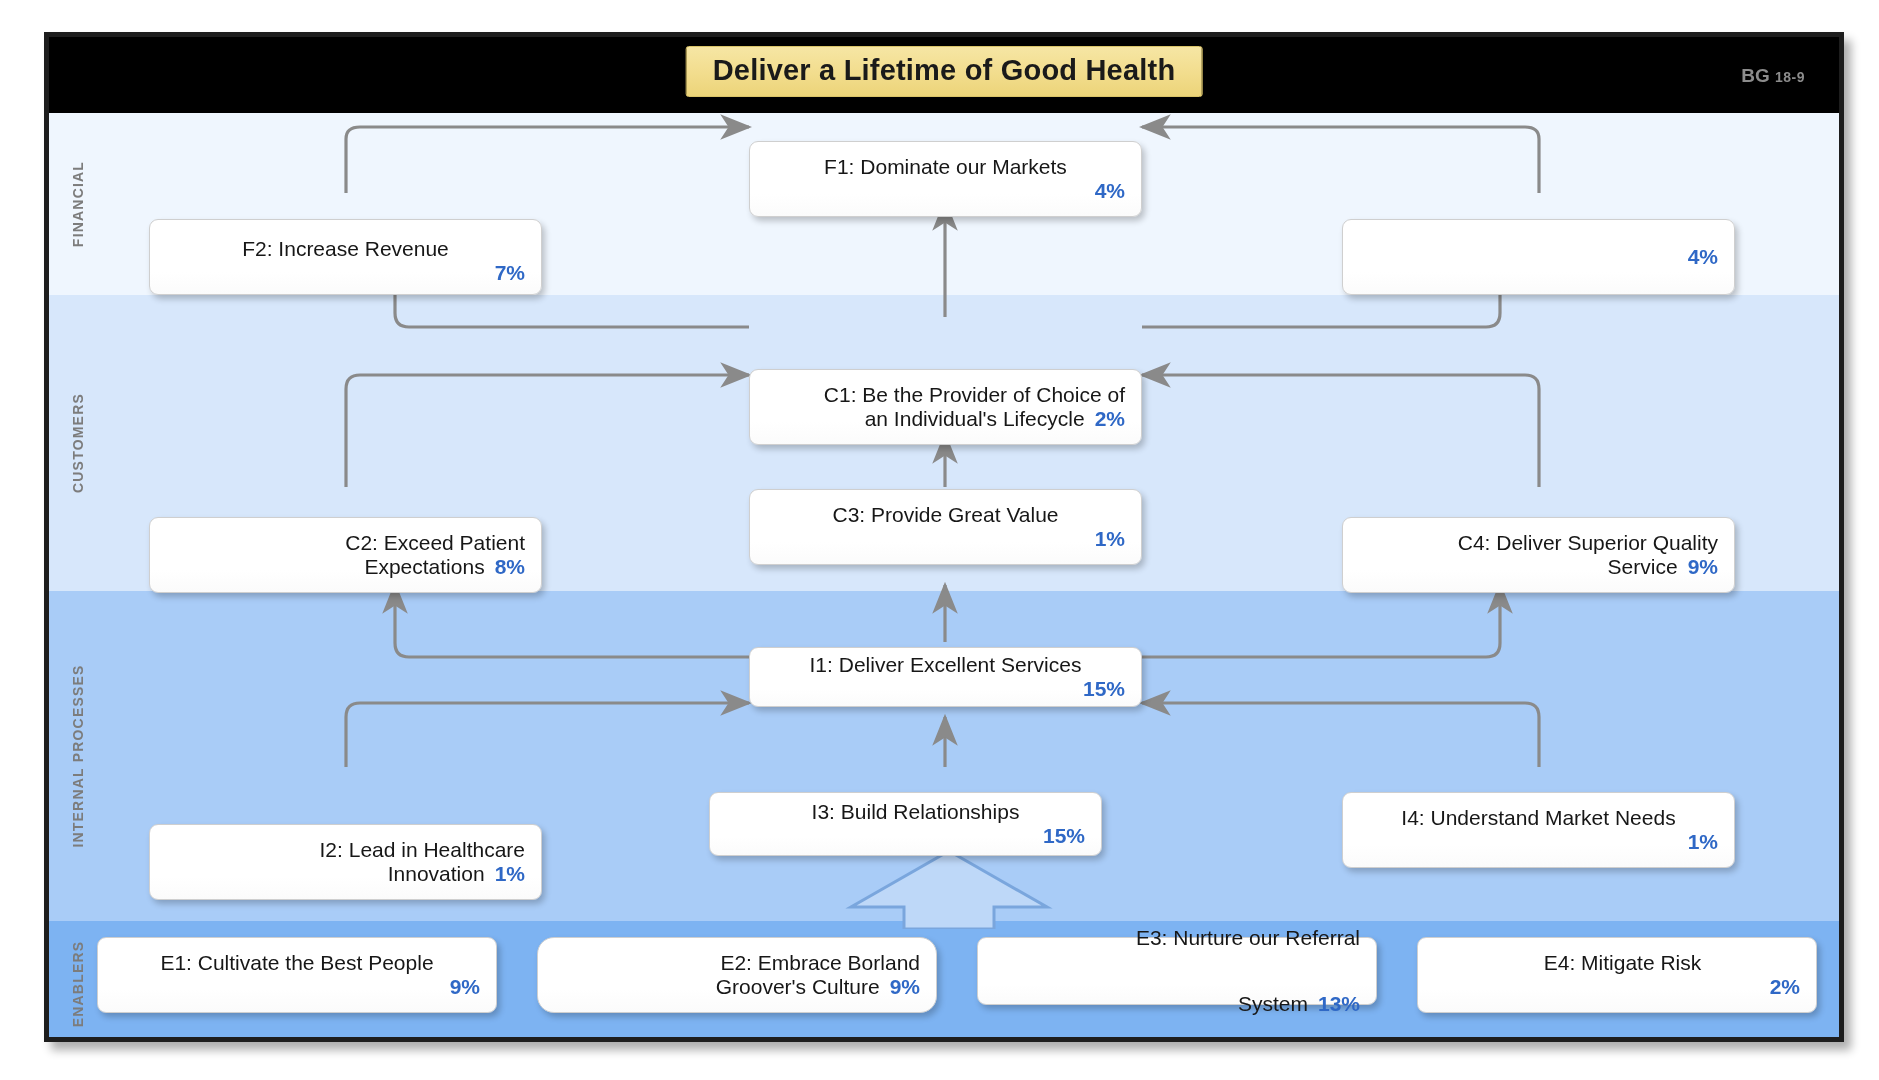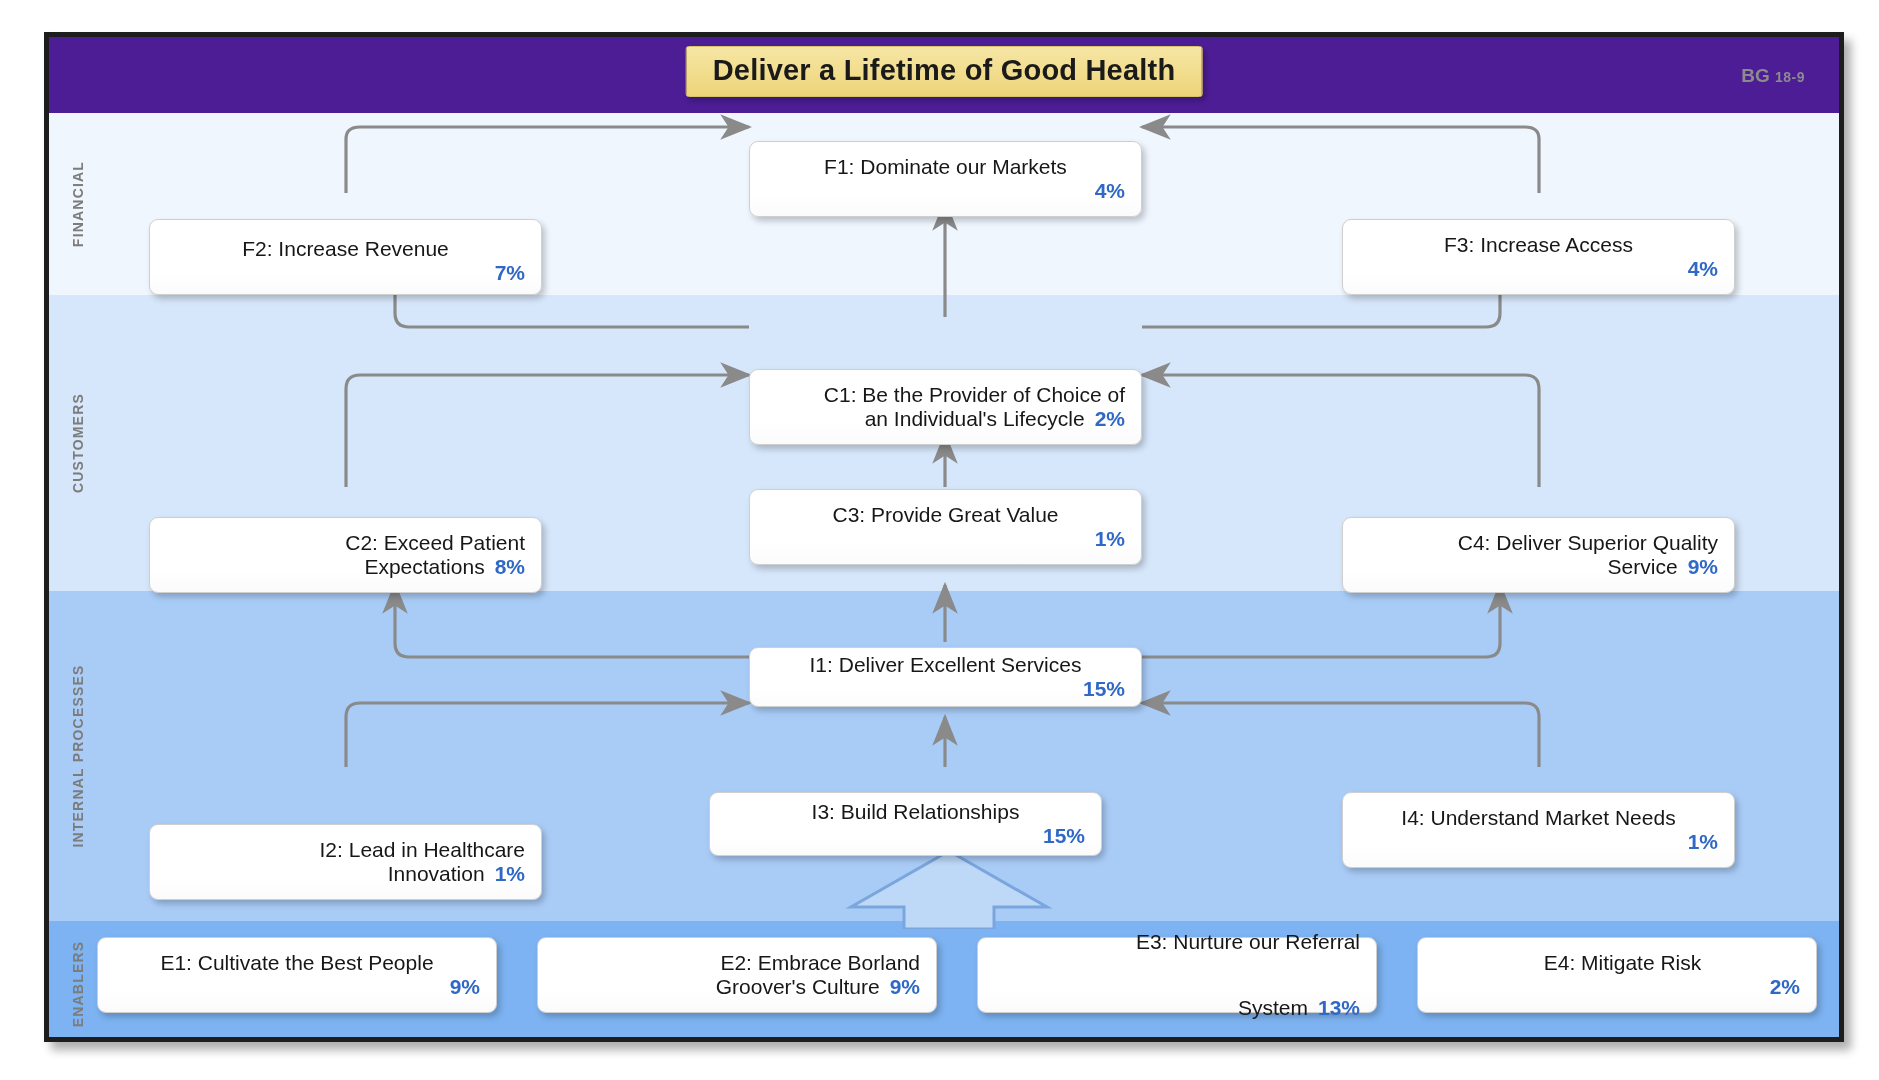--- a/index.html
+++ b/index.html
@@ -18,21 +18,21 @@
     width: 1800px; height: 1010px;
     background: #ffffff;
     border: 5px solid #1d1d1d;
     box-shadow: 7px 8px 9px rgba(0,0,0,0.32);
     overflow: hidden;
   }
 
   
   #title-strip {
     position: absolute; left:0; top:0; width:100%; height:76px;
-    background:#4c1d95;
+    background:#000000;
   }
   #vision-banner {
     position: absolute;
     left: 50%; transform: translateX(-50%);
     top: 9px;
     padding: 7px 26px 9px 26px;
     background: linear-gradient(180deg,#f6e6a4 0%,#f2dd8e 52%,#ecd479 100%);
     border: 1px solid #d9c368;
     border-radius: 3px;
     box-shadow: 3px 4px 5px rgba(0,0,0,0.22);
@@ -174,21 +174,20 @@
       <div class="ctext">F1: Dominate our Markets</div>
       <div class="pctline">4%</div>
     </div>
 
     <div class="card one-line" style="left:100px; top:182px; width:393px; height:76px;justify-content:flex-end;">
       <div class="ctext">F2: Increase Revenue</div>
       <div class="pctline">7%</div>
     </div>
 
     <div class="card one-line" style="left:1293px; top:182px; width:393px; height:76px;">
-      <div class="ctext">F3: Increase Access</div>
       <div class="pctline">4%</div>
     </div>
 
     <div class="card" style="left:700px; top:332px; width:393px; height:76px;">
       <div class="ctext">C1: Be the Provider of Choice of</div>
       <div class="ctext">
         <span>an Individual's Lifecycle</span><span class="cpct">2%</span>
       </div>
     </div>
 
@@ -231,28 +230,28 @@
     <div class="card one-line" style="left:1293px; top:755px; width:393px; height:76px;">
       <div class="ctext">I4: Understand Market Needs</div>
       <div class="pctline">1%</div>
     </div>
 
     <div class="card one-line" style="left:48px; top:900px; width:400px; height:76px;">
       <div class="ctext">E1: Cultivate the Best People</div>
       <div class="pctline">9%</div>
     </div>
 
-    <div class="card" style="left:488px; top:900px; width:400px; height:76px;">
+    <div class="card" style="left:488px; top:900px; width:400px; height:76px;border-radius:17px;">
       <div class="ctext">E2: Embrace Borland</div>
       <div class="ctext">
         <span>Groover's Culture</span><span class="cpct">9%</span>
       </div>
     </div>
 
-    <div class="card" style="left:928px; top:900px; width:400px; height:76px;gap:42px;">
+    <div class="card" style="left:928px; top:900px; width:400px; height:68px;gap:42px;">
       <div class="ctext">E3: Nurture our Referral</div>
       <div class="ctext">
         <span>System</span><span class="cpct">13%</span>
       </div>
     </div>
 
     <div class="card one-line" style="left:1368px; top:900px; width:400px; height:76px;padding-left:27px;">
       <div class="ctext">E4: Mitigate Risk</div>
       <div class="pctline">2%</div>
     </div>

